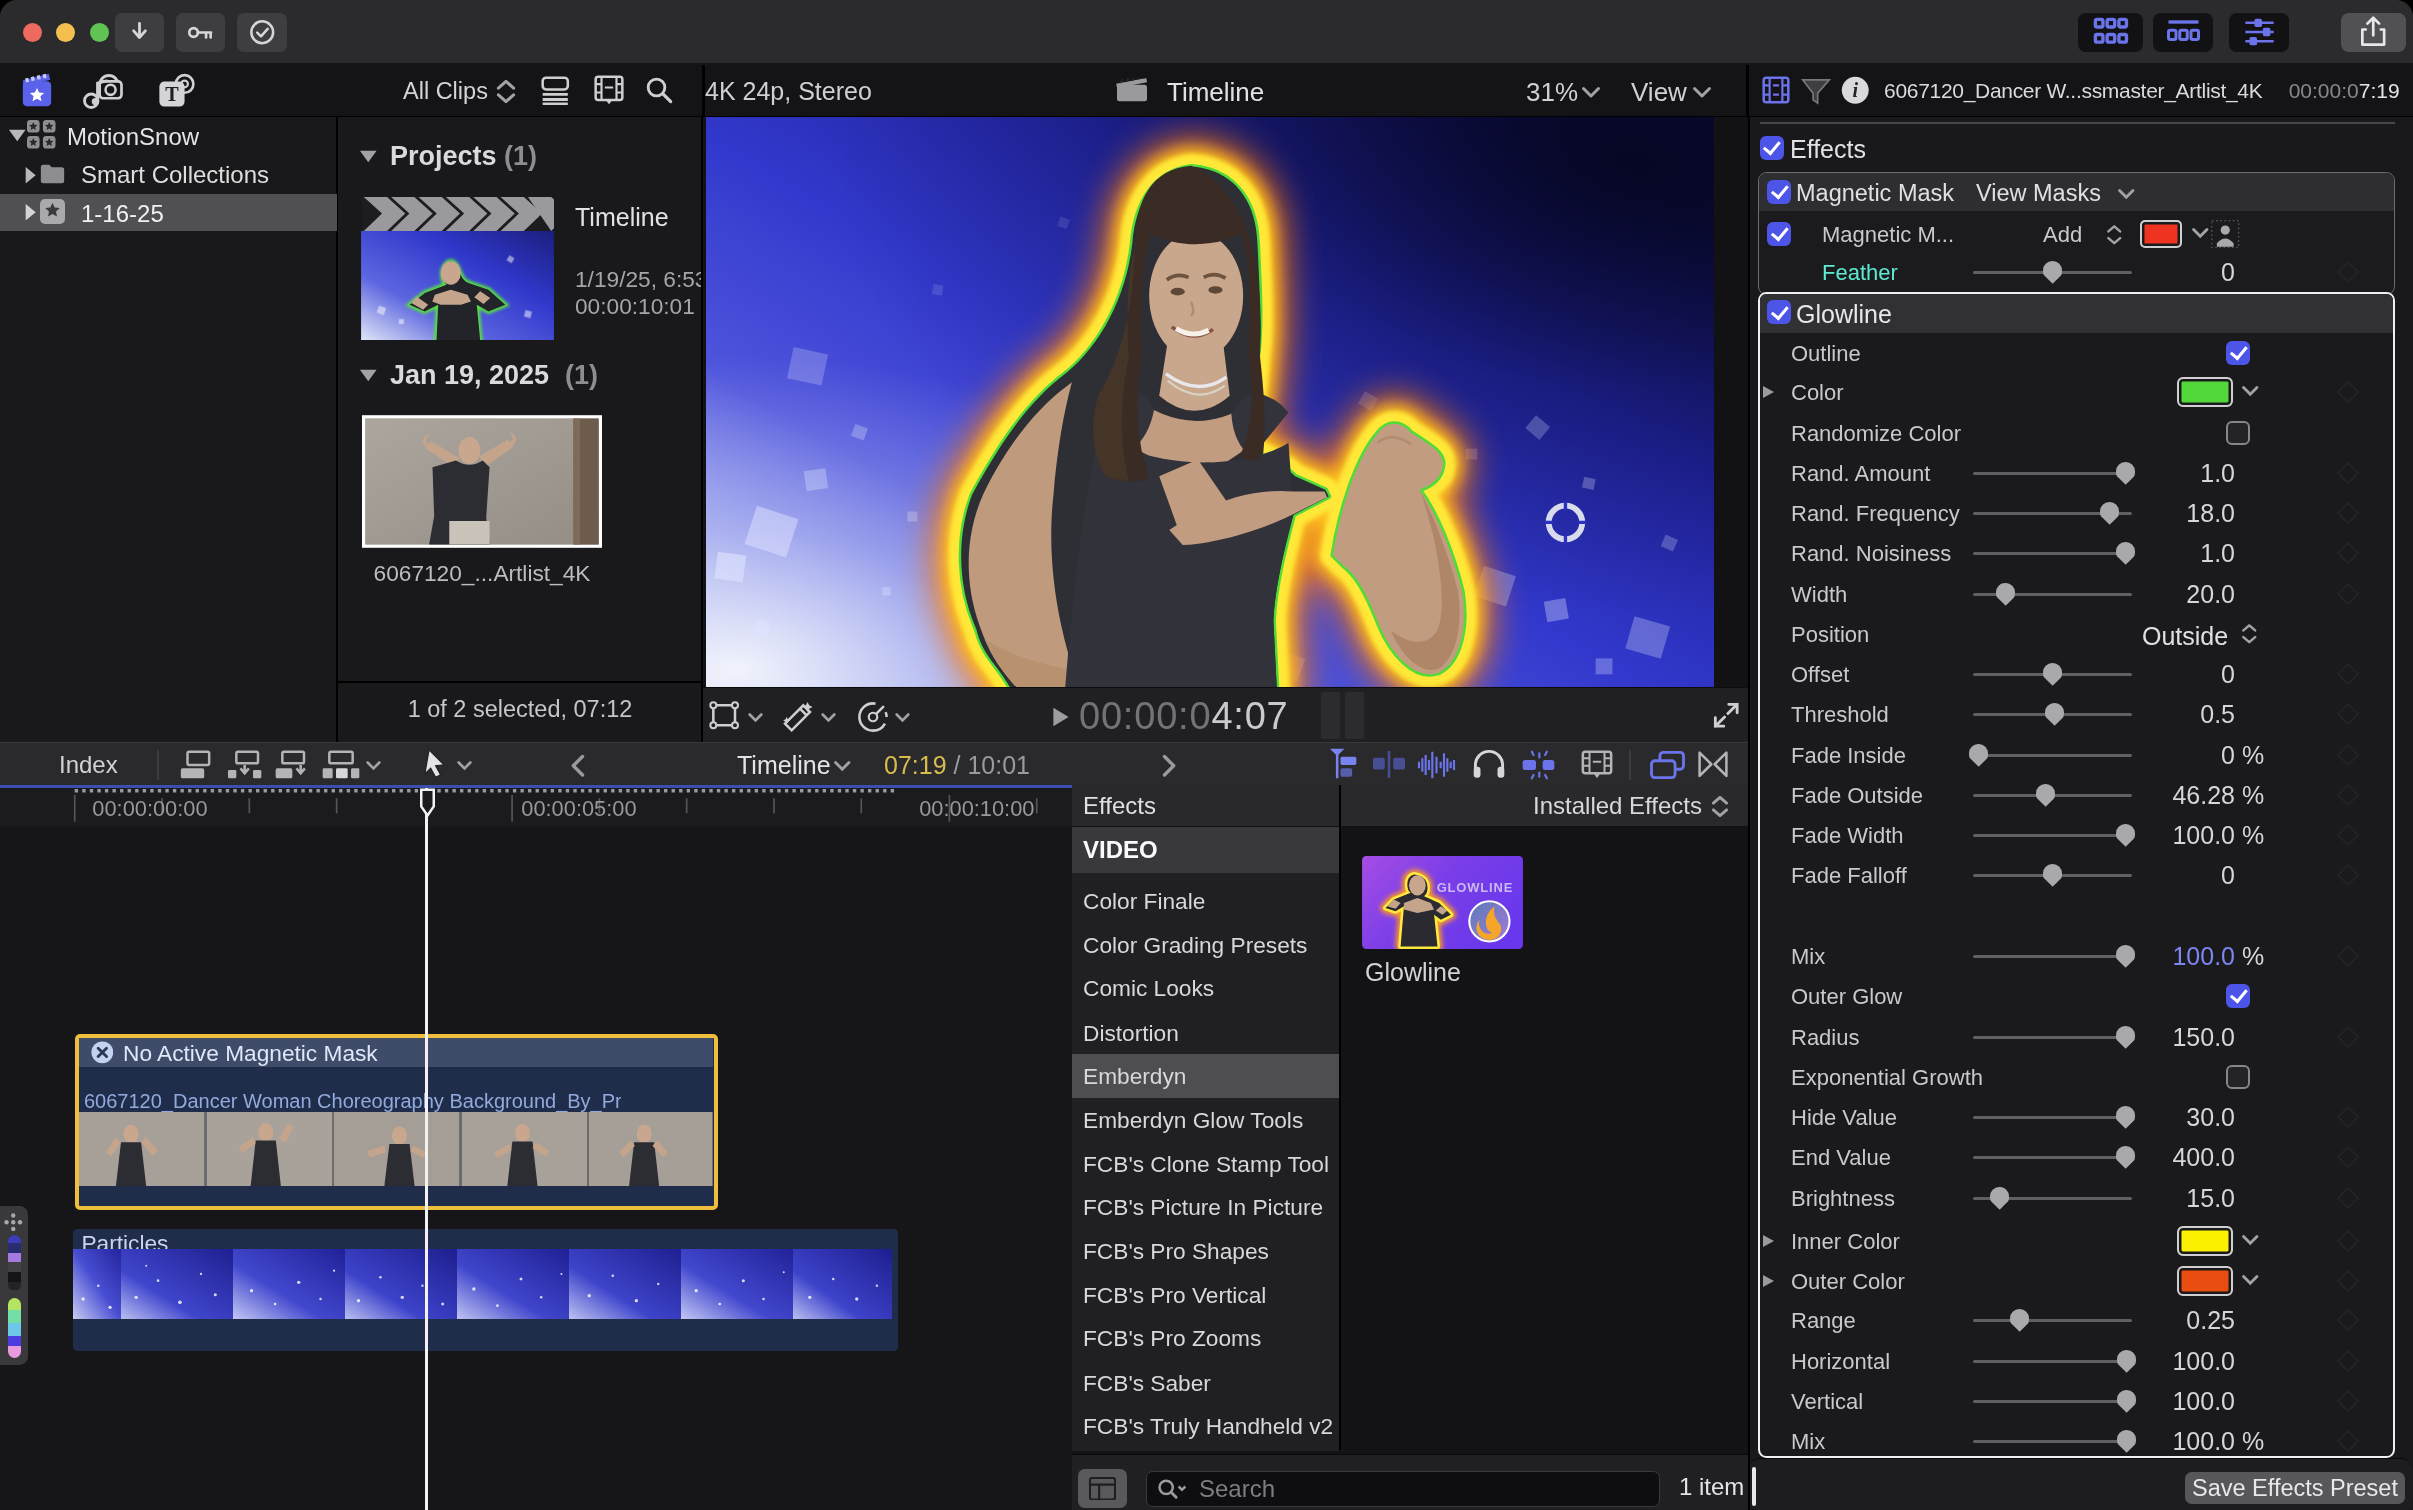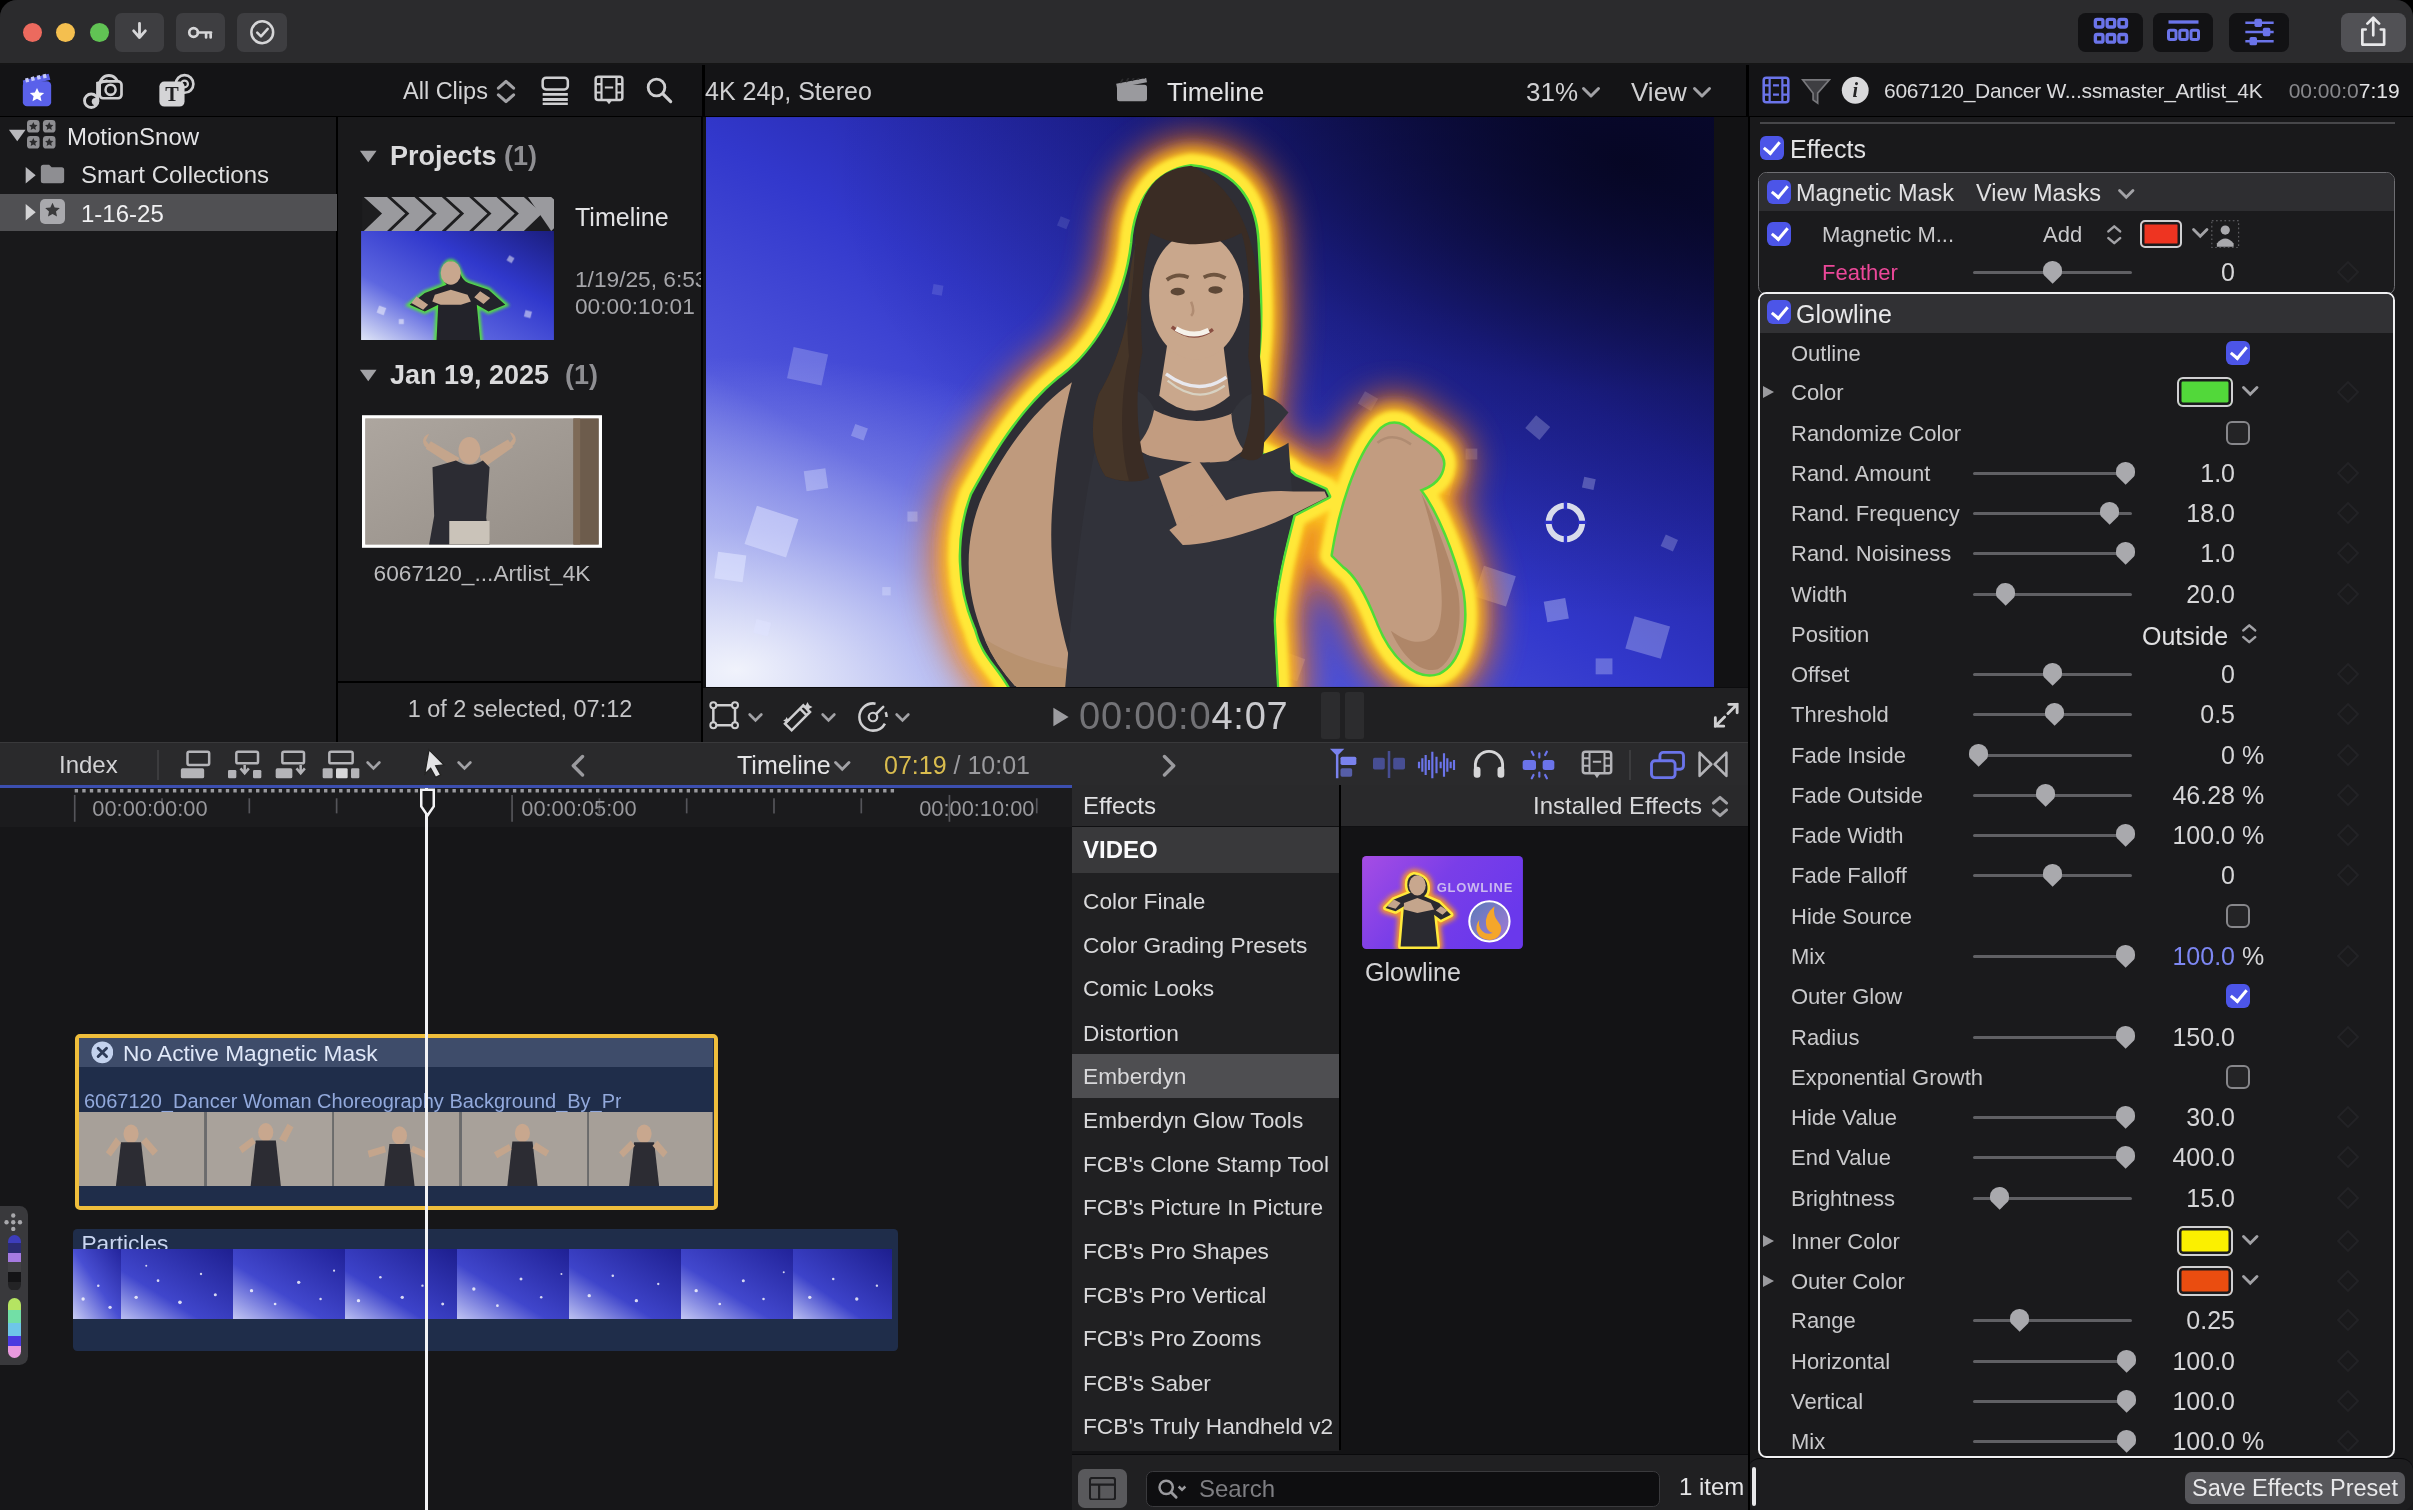--- a/index.html
+++ b/index.html
@@ -893,21 +893,21 @@
       <svg class="abs" style="left:443px;top:13.4px;" width="18.5" height="12.6" viewBox="0 0 22 15">
           <path d="M3 3 l8 8 8-8" stroke="#a2a2a6" stroke-width="3.4" fill="none" stroke-linecap="round"></path>
         </svg>
       <svg class="abs" style="left:463px;top:5.9px;" width="28.5" height="28.5" viewBox="0 0 34 34">
           <rect x="1" y="1" width="32" height="32" fill="none" stroke="#6a6a6e" stroke-width="1.2" stroke-dasharray="2 3"></rect>
           <circle cx="17" cy="12" r="5.5" fill="#a9a9ad"></circle>
           <path d="M7 28 q10 -12 20 0 v4 h-20z" fill="#a9a9ad"></path>
         </svg>
     </div>
     <div class="irow" style="top:135px;">
-      <div class="t" style="left:74px;top:7.6px;font-size:22px;color:#ec4899;">Feather</div>
+      <div class="t" style="left:74px;top:7.6px;font-size:22px;color:#5eead4;">Feather</div>
       <div class="track"></div>
         <div class="knob" style="left:295px;"></div>
       <div class="val">0</div>
       <div class="dia"></div>
     </div>
 
     <div class="abs" style="left:10px;top:175px;width:637px;height:1166px;border:2.5px solid #f0f0f2;border-radius:8.4px;background:#1a1a1c;overflow:hidden;">
       <div class="abs" style="left:0;top:0;width:637px;height:39px;background:#313134;"></div>
     </div>
     <div class="irow" style="top:175px;">
@@ -1004,24 +1004,20 @@
         <div class="pct">%</div>
         <div class="dia"></div>
     </div>
     <div class="irow" style="top:738px;">
       <div class="t" style="left:43px;top:7.6px;font-size:22px;color:#c9c9cb;">Fade Falloff</div>
       <div class="track"></div>
         <div class="knob" style="left:295px;"></div>
       <div class="val">0</div>
         <div class="dia"></div>
     </div>
-    <div class="irow" style="top:779px;">
-      <div class="t" style="left:43px;top:7.6px;font-size:22px;color:#c9c9cb;">Hide Source</div>
-      <div class="unchk" style="left:478px;top:7.6px;"></div>
-    </div>
     <div class="irow" style="top:819px;">
       <div class="t" style="left:43px;top:7.6px;font-size:22px;color:#c9c9cb;">Mix</div>
       <div class="track"></div>
         <div class="knob" style="left:368px;"></div>
       <div class="val" style="color:#7d87f2;">100.0</div>
         <div class="pct">%</div>
         <div class="dia"></div>
     </div>
     <div class="irow" style="top:859px;">
       <div class="t" style="left:43px;top:7.6px;font-size:22px;color:#c9c9cb;">Outer Glow</div>

